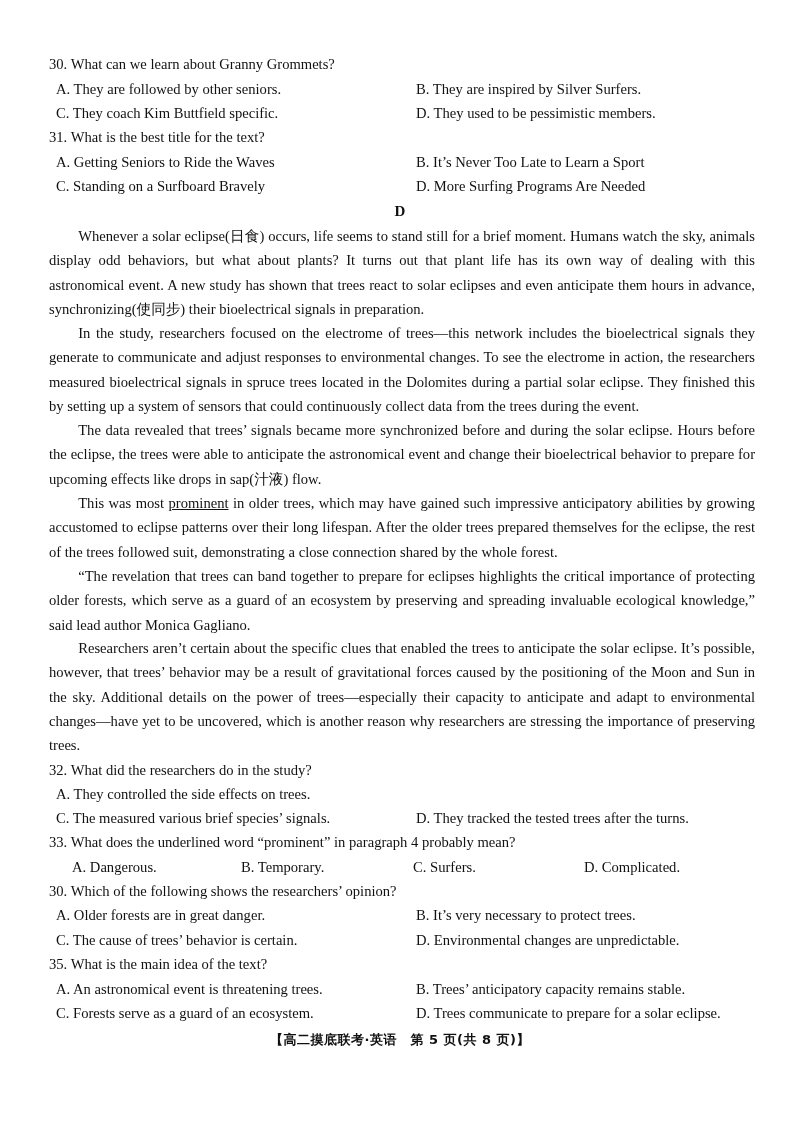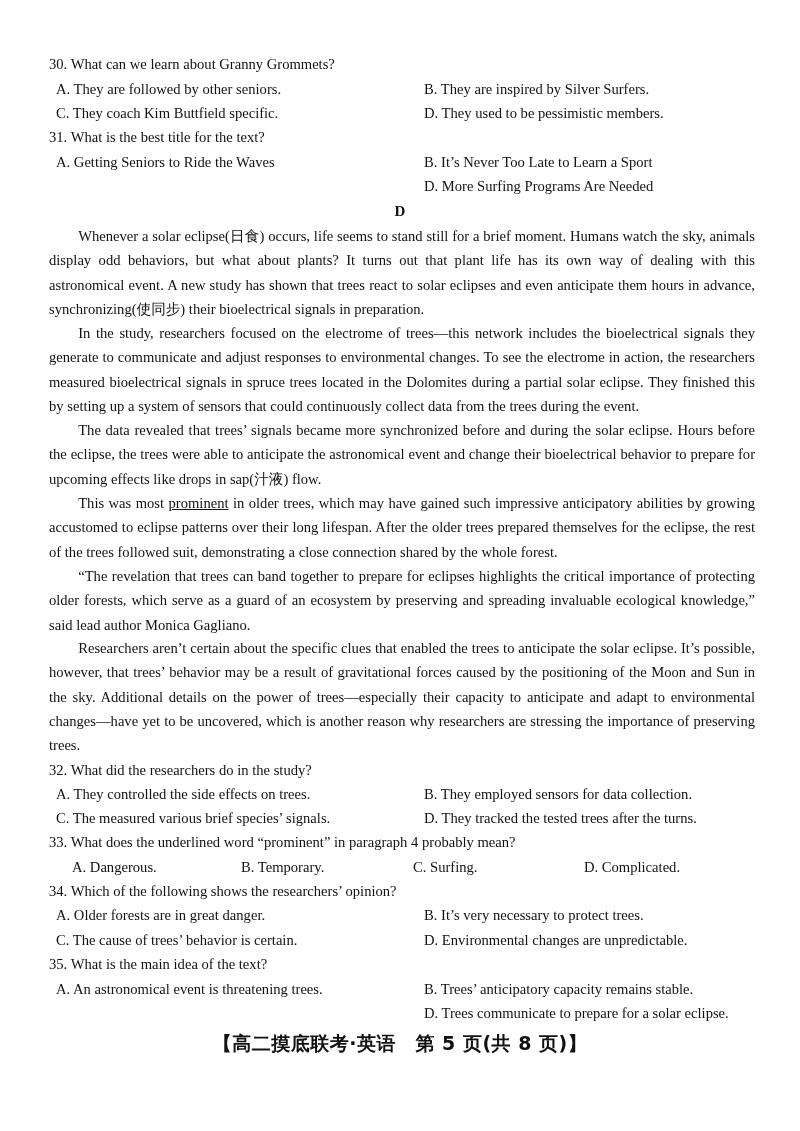--- a/index.html
+++ b/index.html
@@ -5,75 +5,76 @@
   html, body { margin: 0; padding: 0; background: #ffffff; }
   body {
     width: 800px; height: 1131px; position: relative; overflow: hidden;
     font-family: "Liberation Serif", "DejaVu Serif", serif;
     color: #111; font-size: 14.6px;
   }
   .page { position: absolute; left: 0; top: 0; width: 658px; height: 1131px; }
   .line { position: absolute; white-space: nowrap; line-height: 18px; }
   .q { left: 49px; }
   .opt-l { left: 56px; }
-  .opt-r { left: 416px; margin-left: 8px; }
+  .opt-r { left: 416px; }
   .section-title { position: absolute; left: 0; width: 800px; text-align: center; top: 203px; font-weight: bold; font-size: 15px; }
   .para {
     position: absolute; left: 49px; width: 706px;
     line-height: 24.3px; text-align: justify; text-indent: 2em;
   }
   .para span.u { text-decoration: underline; }
   .footer {
     position: absolute; left: 0; width: 800px; top: 1031px; text-align: center;
-    font-family: "DejaVu Sans", sans-serif; font-weight: bold; font-size: 19px; letter-spacing: 0.5px;
+    font-family: "DejaVu Sans", sans-serif; font-weight: bold; font-size: 13px; letter-spacing: 0.5px;
   }
   .o4 { position: absolute; white-space: nowrap; line-height: 18px; }
 </style>
 </head>
 <body>
 
 <div class="page">
 
   <div class="line q" style="top:55px">30. What can we learn about Granny Grommets?</div>
   <div class="line opt-l" style="top:80px">A. They are followed by other seniors.</div>
   <div class="line opt-r" style="top:80px">B. They are inspired by Silver Surfers.</div>
   <div class="line opt-l" style="top:104px">C. They coach Kim Buttfield specific.</div>
   <div class="line opt-r" style="top:104px">D. They used to be pessimistic members.</div>
 
   <div class="line q" style="top:128px">31. What is the best title for the text?</div>
   <div class="line opt-l" style="top:153px">A. Getting Seniors to Ride the Waves</div>
   <div class="line opt-r" style="top:153px">B. It’s Never Too Late to Learn a Sport</div>
+  <div class="line opt-l" style="top:177px">C. Standing on a Surfboard Bravely</div>
   <div class="line opt-r" style="top:177px">D. More Surfing Programs Are Needed</div>
 
   <div class="section-title">D</div>
 
   <div class="para" style="top:224px">Whenever a solar eclipse(日食) occurs, life seems to stand still for a brief moment. Humans watch the sky, animals display odd behaviors, but what about plants? It turns out that plant life has its own way of dealing with this astronomical event. A new study has shown that trees react to solar eclipses and even anticipate them hours in advance, synchronizing(使同步) their bioelectrical signals in preparation.</div>
   <div class="para" style="top:321px">In the study, researchers focused on the electrome of trees—this network includes the bioelectrical signals they generate to communicate and adjust responses to environmental changes. To see the electrome in action, the researchers measured bioelectrical signals in spruce trees located in the Dolomites during a partial solar eclipse. They finished this by setting up a system of sensors that could continuously collect data from the trees during the event.</div>
   <div class="para" style="top:418px">The data revealed that trees’ signals became more synchronized before and during the solar eclipse. Hours before the eclipse, the trees were able to anticipate the astronomical event and change their bioelectrical behavior to prepare for upcoming effects like drops in sap(汁液) flow.</div>
   <div class="para" style="top:491px"><span>This was most </span><span class="u">prominent</span><span> in older trees, which may have gained such impressive anticipatory abilities by growing accustomed to eclipse patterns over their long lifespan. After the older trees prepared themselves for the eclipse, the rest of the trees followed suit, demonstrating a close connection shared by the whole forest.</span></div>
   <div class="para" style="top:564px">“The revelation that trees can band together to prepare for eclipses highlights the critical importance of protecting older forests, which serve as a guard of an ecosystem by preserving and spreading invaluable ecological knowledge,” said lead author Monica Gagliano.</div>
   <div class="para" style="top:636px">Researchers aren’t certain about the specific clues that enabled the trees to anticipate the solar eclipse. It’s possible, however, that trees’ behavior may be a result of gravitational forces caused by the positioning of the Moon and Sun in the sky. Additional details on the power of trees—especially their capacity to anticipate and adapt to environmental changes—have yet to be uncovered, which is another reason why researchers are stressing the importance of preserving trees.</div>
 
   <div class="line q" style="top:761px">32. What did the researchers do in the study?</div>
   <div class="line opt-l" style="top:785px">A. They controlled the side effects on trees.</div>
-  <div class="line opt-r" style="top:785px">B. They employed sensors for data collection.</div>
   <div class="line opt-l" style="top:809px">C. The measured various brief species’ signals.</div>
   <div class="line opt-r" style="top:809px">D. They tracked the tested trees after the turns.</div>
 
   <div class="line q" style="top:833px">33. What does the underlined word “prominent” in paragraph 4 probably mean?</div>
   <div class="o4" style="top:858px; left:72px">A. Dangerous.</div>
   <div class="o4" style="top:858px; left:241px">B. Temporary.</div>
-  <div class="o4" style="top:858px; left:413px">C. Surfing.</div>
+  <div class="o4" style="top:858px; left:413px">C. Surfers.</div>
   <div class="o4" style="top:858px; left:584px">D. Complicated.</div>
 
-  <div class="line q" style="top:882px">34. Which of the following shows the researchers’ opinion?</div>
+  <div class="line q" style="top:882px">30. Which of the following shows the researchers’ opinion?</div>
   <div class="line opt-l" style="top:906px">A. Older forests are in great danger.</div>
   <div class="line opt-r" style="top:906px">B. It’s very necessary to protect trees.</div>
   <div class="line opt-l" style="top:931px">C. The cause of trees’ behavior is certain.</div>
   <div class="line opt-r" style="top:931px">D. Environmental changes are unpredictable.</div>
 
   <div class="line q" style="top:955px">35. What is the main idea of the text?</div>
   <div class="line opt-l" style="top:980px">A. An astronomical event is threatening trees.</div>
   <div class="line opt-r" style="top:980px">B. Trees’ anticipatory capacity remains stable.</div>
+  <div class="line opt-l" style="top:1004px">C. Forests serve as a guard of an ecosystem.</div>
   <div class="line opt-r" style="top:1004px">D. Trees communicate to prepare for a solar eclipse.</div>
 
   <div class="footer">【高二摸底联考·英语　第 5 页(共 8 页)】</div>
 </div>
 
 </body></html>

